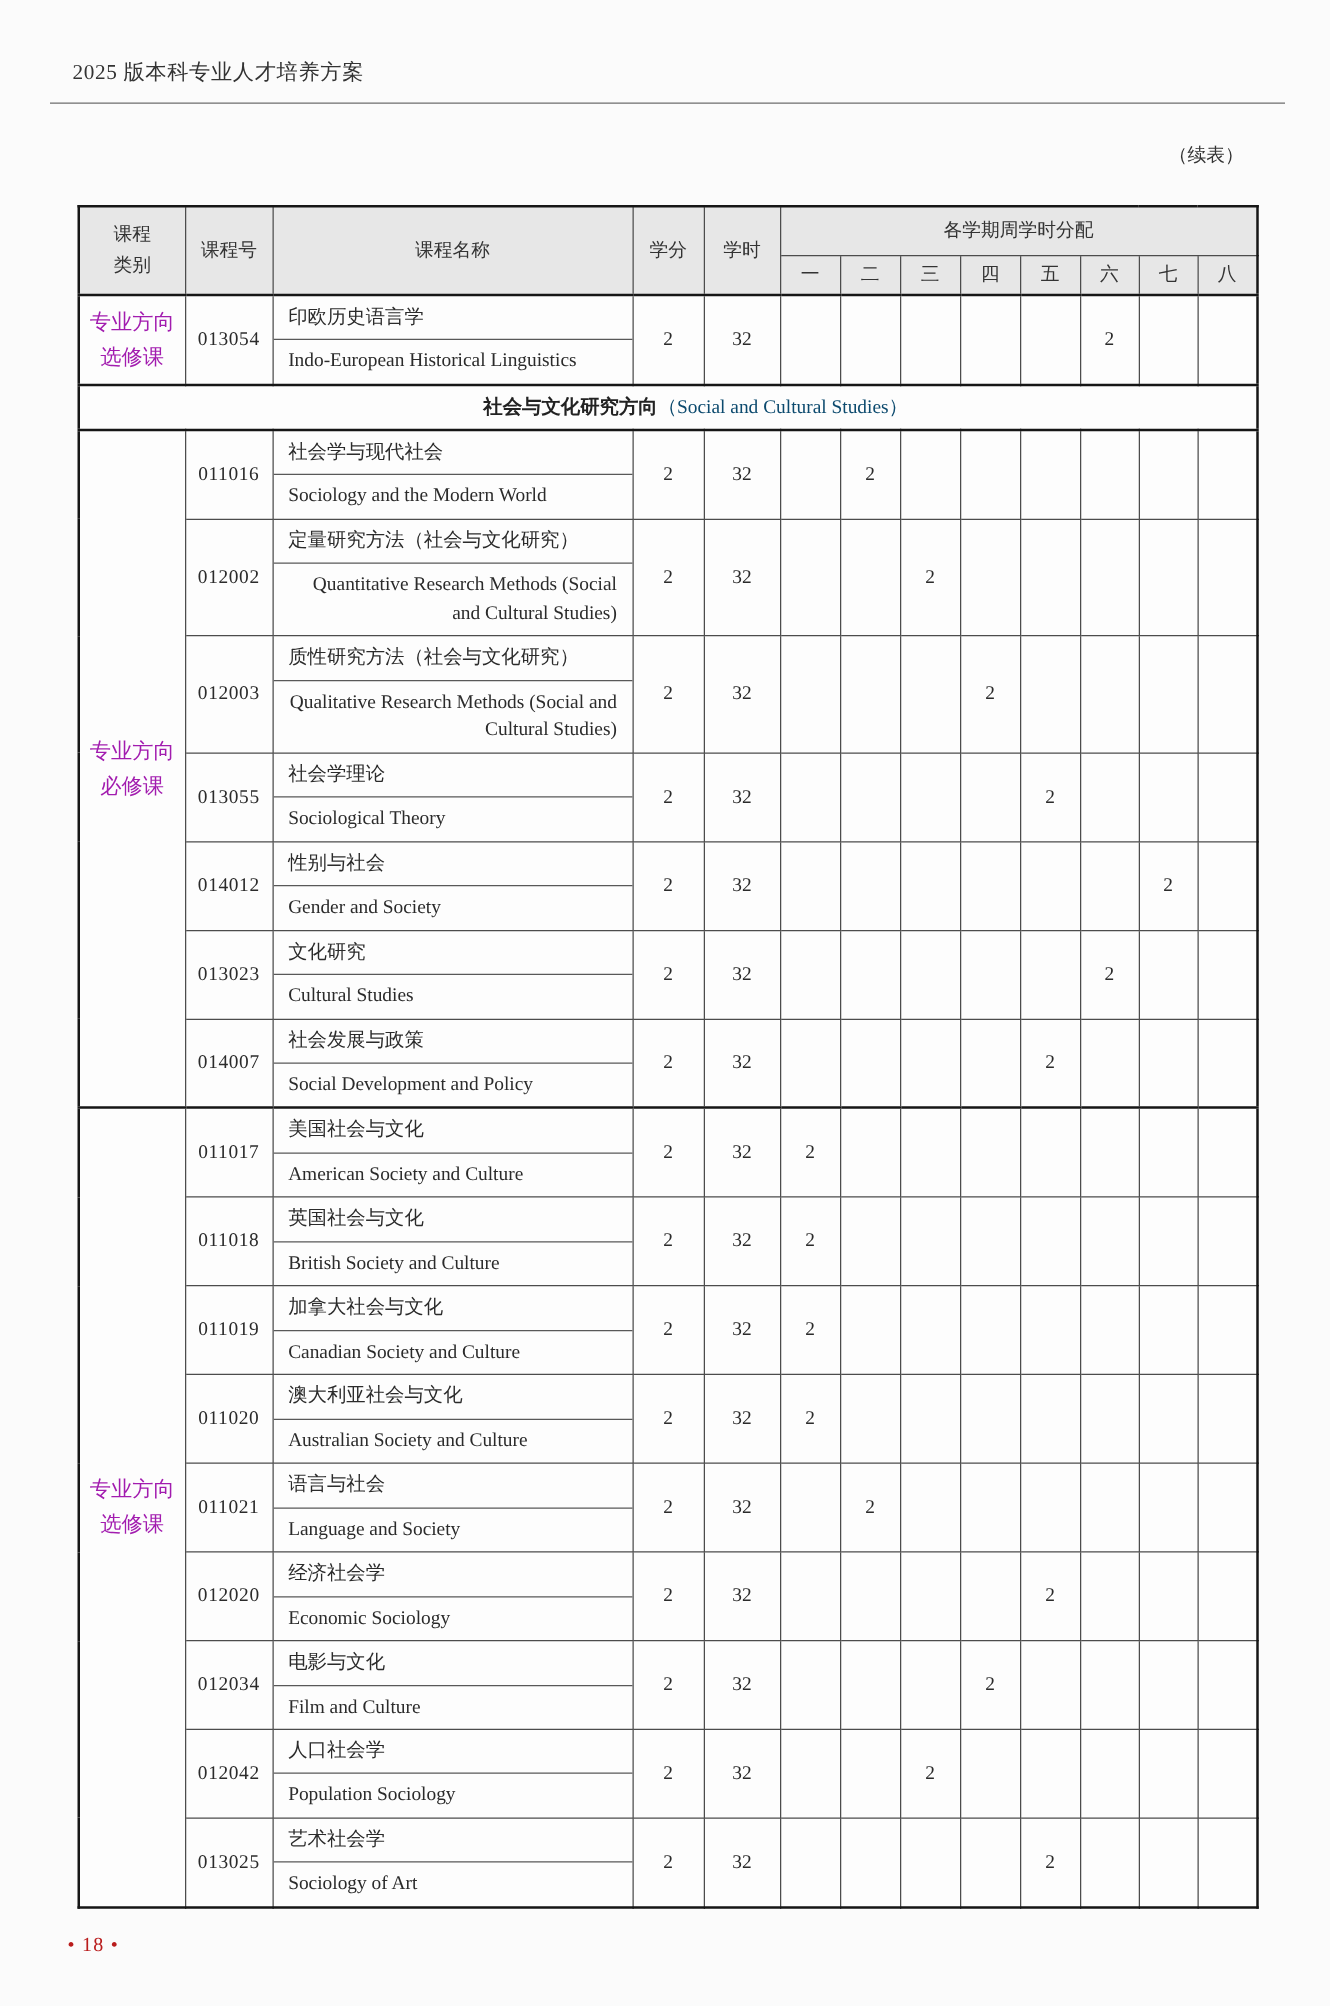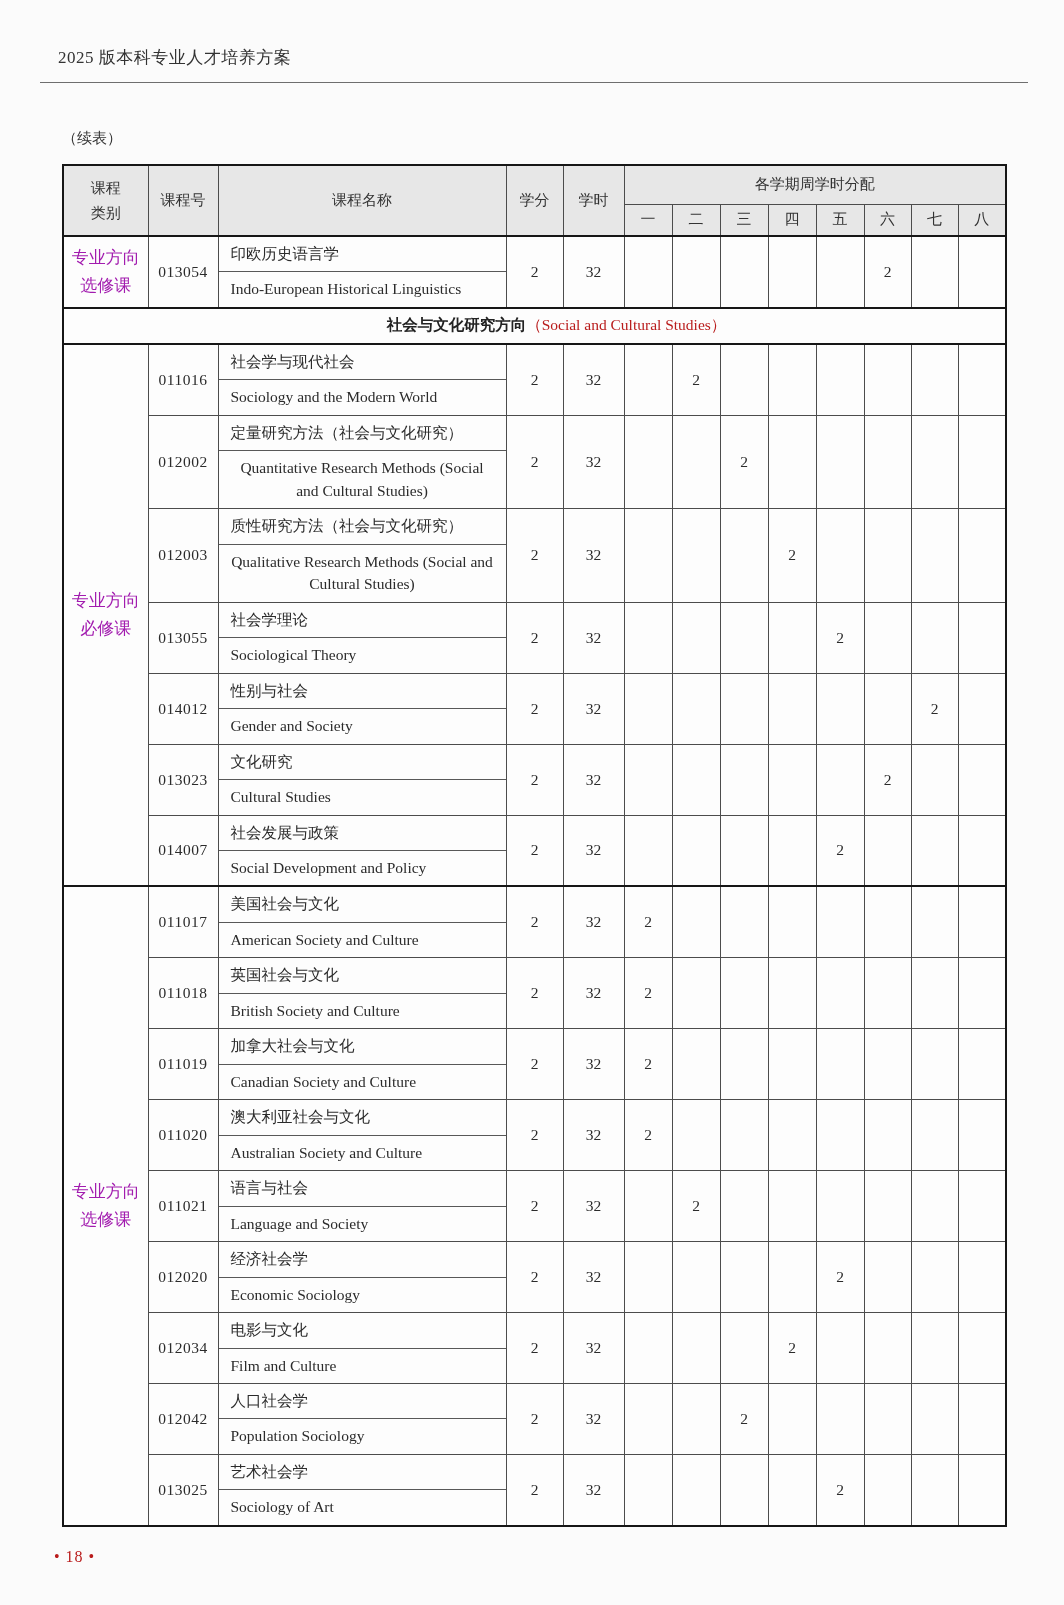--- a/index.html
+++ b/index.html
@@ -24,23 +24,23 @@
   }
   .doc-rule {
     position: absolute;
     top: 82px; left: 40px; right: 36px;
     border-top: 1.5px solid #6e6e6e;
     height: 0;
   }
   
   .continued-note {
     position: absolute;
-    top: 129px; left: 62px;
+    top: 115px; left: 62px;
     width: 943px;
-    text-align: left;
+    text-align: right;
     padding-right: 10px;
     font-size: 15px;
     color: #333;
   }
   
   table.curriculum {
     position: absolute;
     top: 164px; left: 62px;
     width: 943px;
     border-collapse: collapse;
@@ -74,34 +74,34 @@
     padding: 4px 0;
   }
   tr.section-start td { border-top: 2px solid #161616; margin-left: 40px; }
   .section-zh {
     font-family: "Liberation Sans", sans-serif;
     font-weight: 700;
     font-size: 15.5px;
     color: #222;
     margin-left: 44px;
   }
-  .section-en { font-size: 15.5px; color: #b91c1c; }
+  .section-en { font-size: 15.5px; color: #0c4a6e; }
   td.cat-cell {
     font-family: "Liberation Sans", sans-serif;
     font-size: 17px;
     color: #a21caf;
   }
   td.no-cell { letter-spacing: 0.5px; }
   td.name-cell { padding: 0; }
   .name-wrap { display: flex; flex-direction: column; height: 100%; min-height: 68px; }
   .name-zh, .name-en {
     flex: 1;
     display: flex;
     align-items: center;
-    text-align: center;
+    text-align: right;
     padding: 6px 12px;
     line-height: 1.45;
   }
   .name-en { border-top: 1px solid #585858; }
   td.num-cell, td.sem-cell { font-size: 15.5px; }
   
   .page-number {
     position: absolute;
     top: 1548px; left: 54px;
     font-size: 16px;

